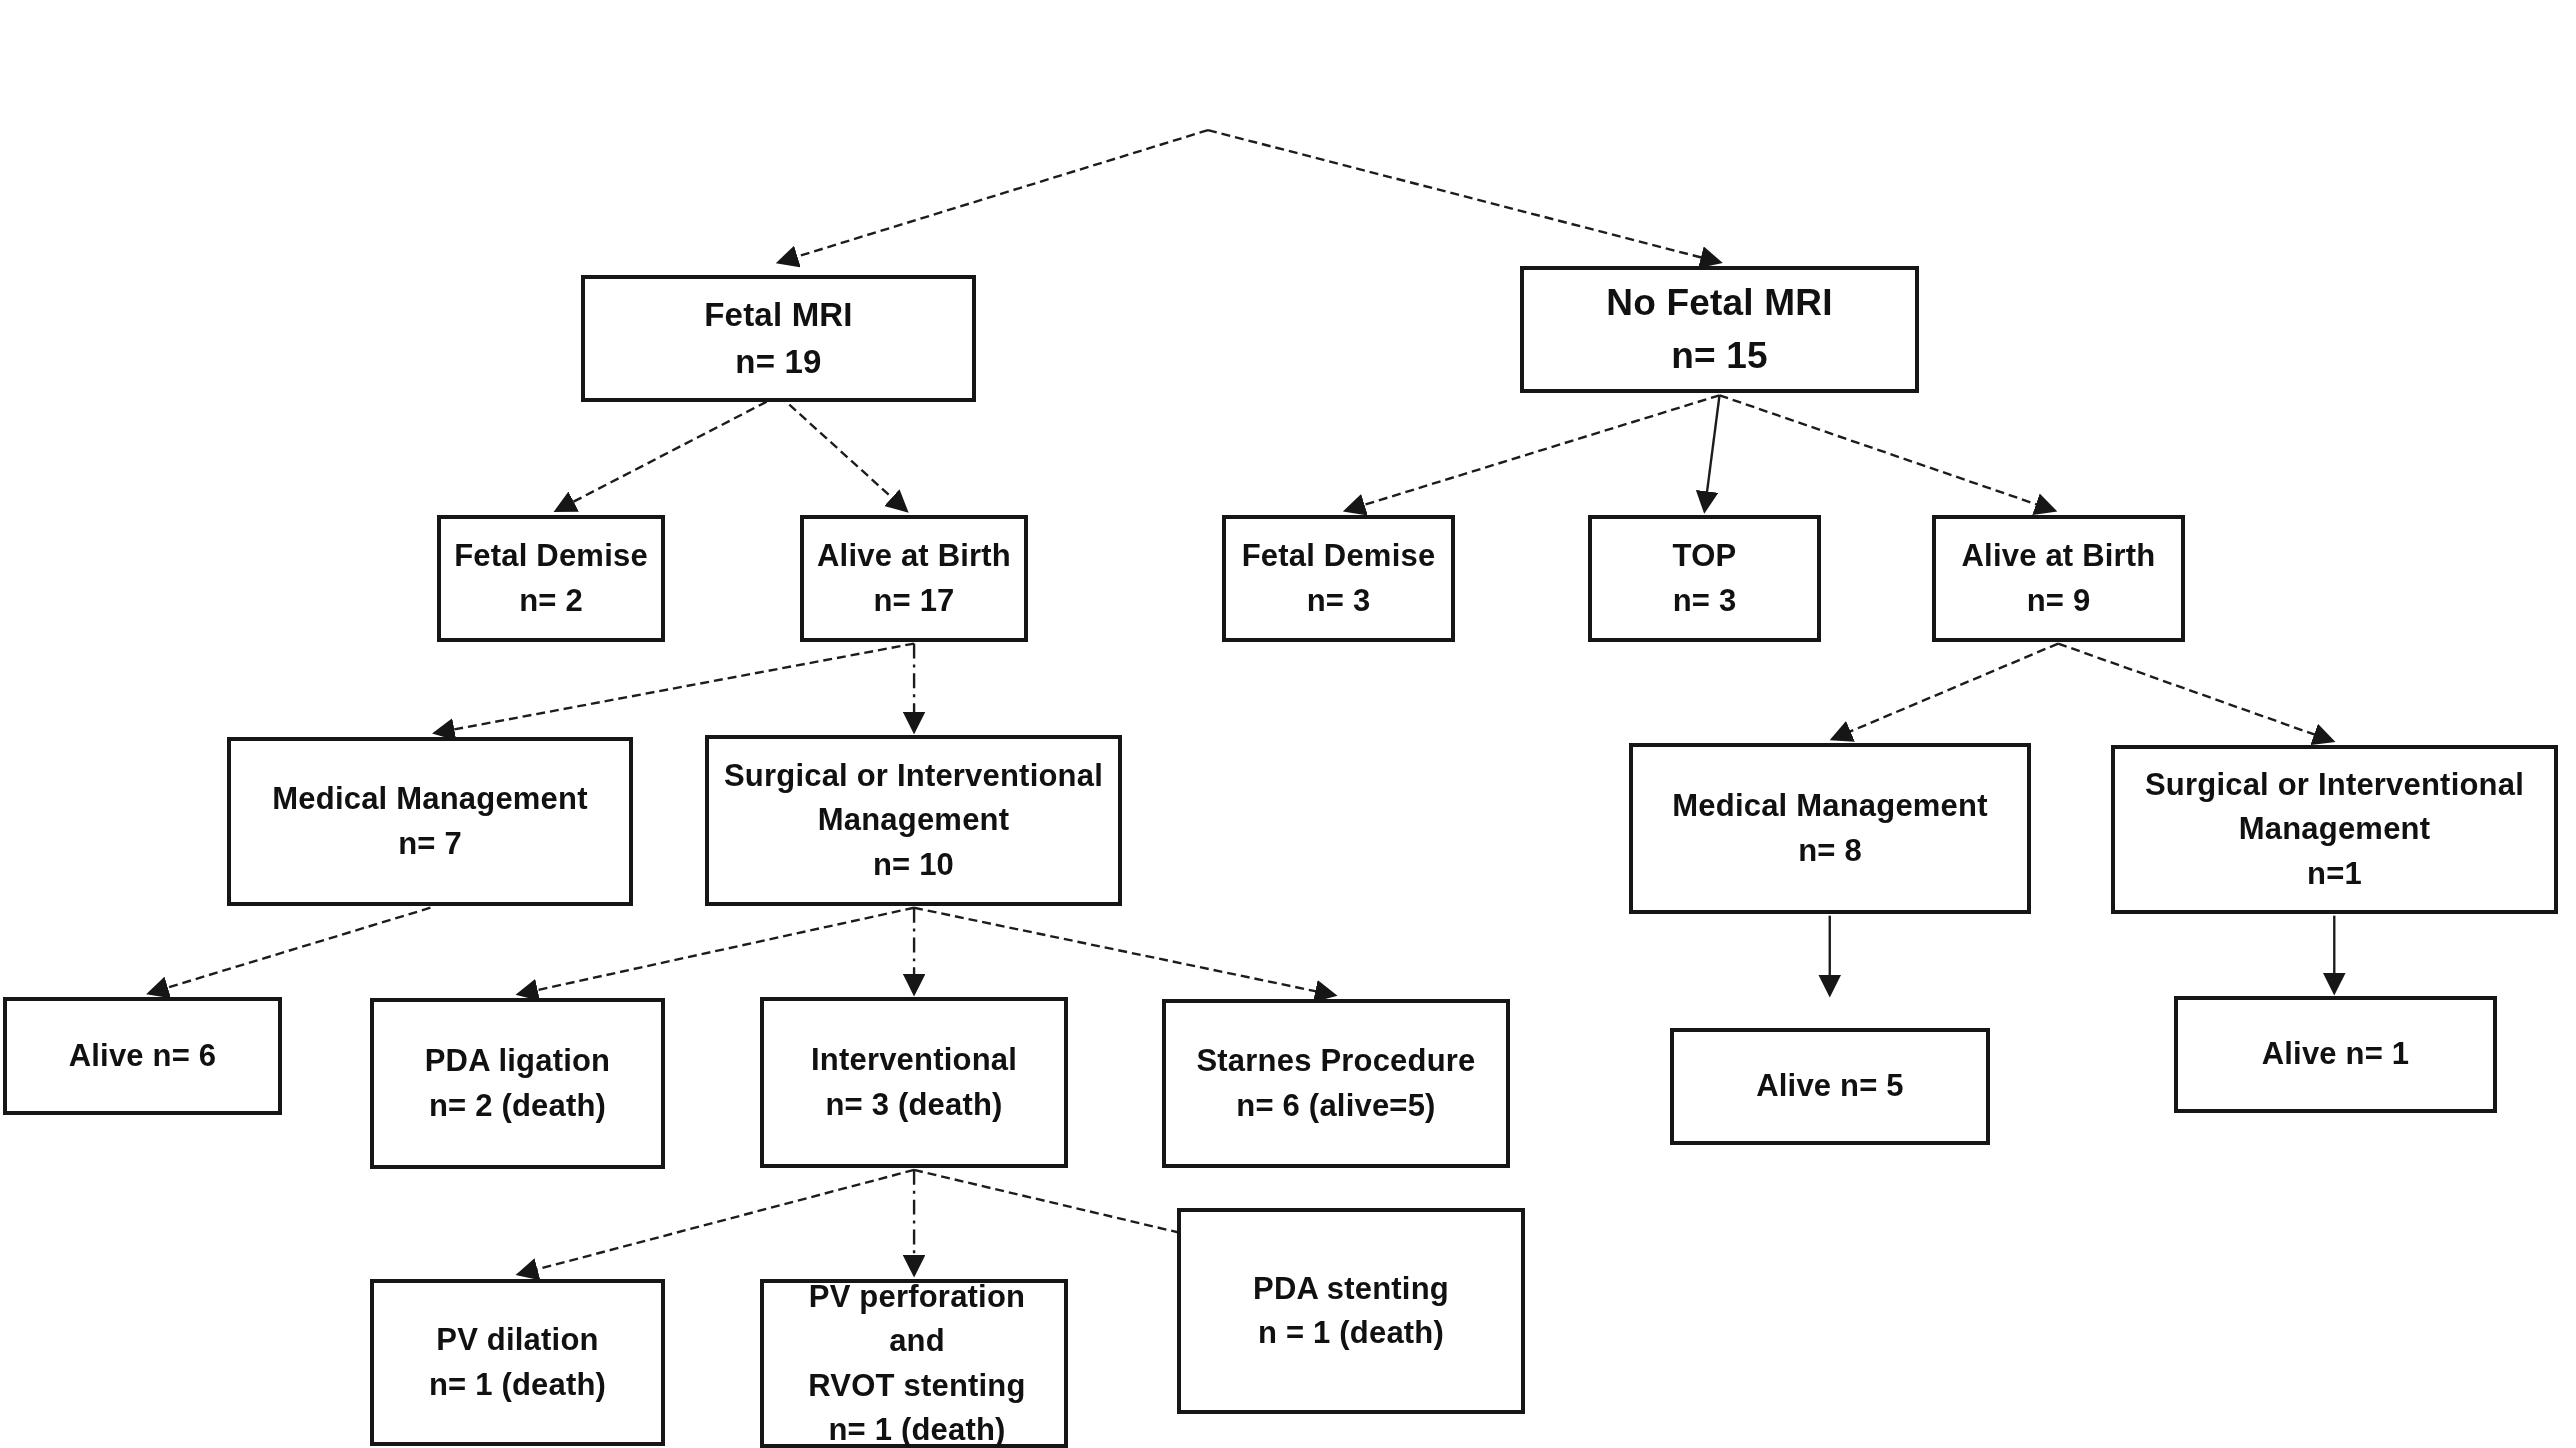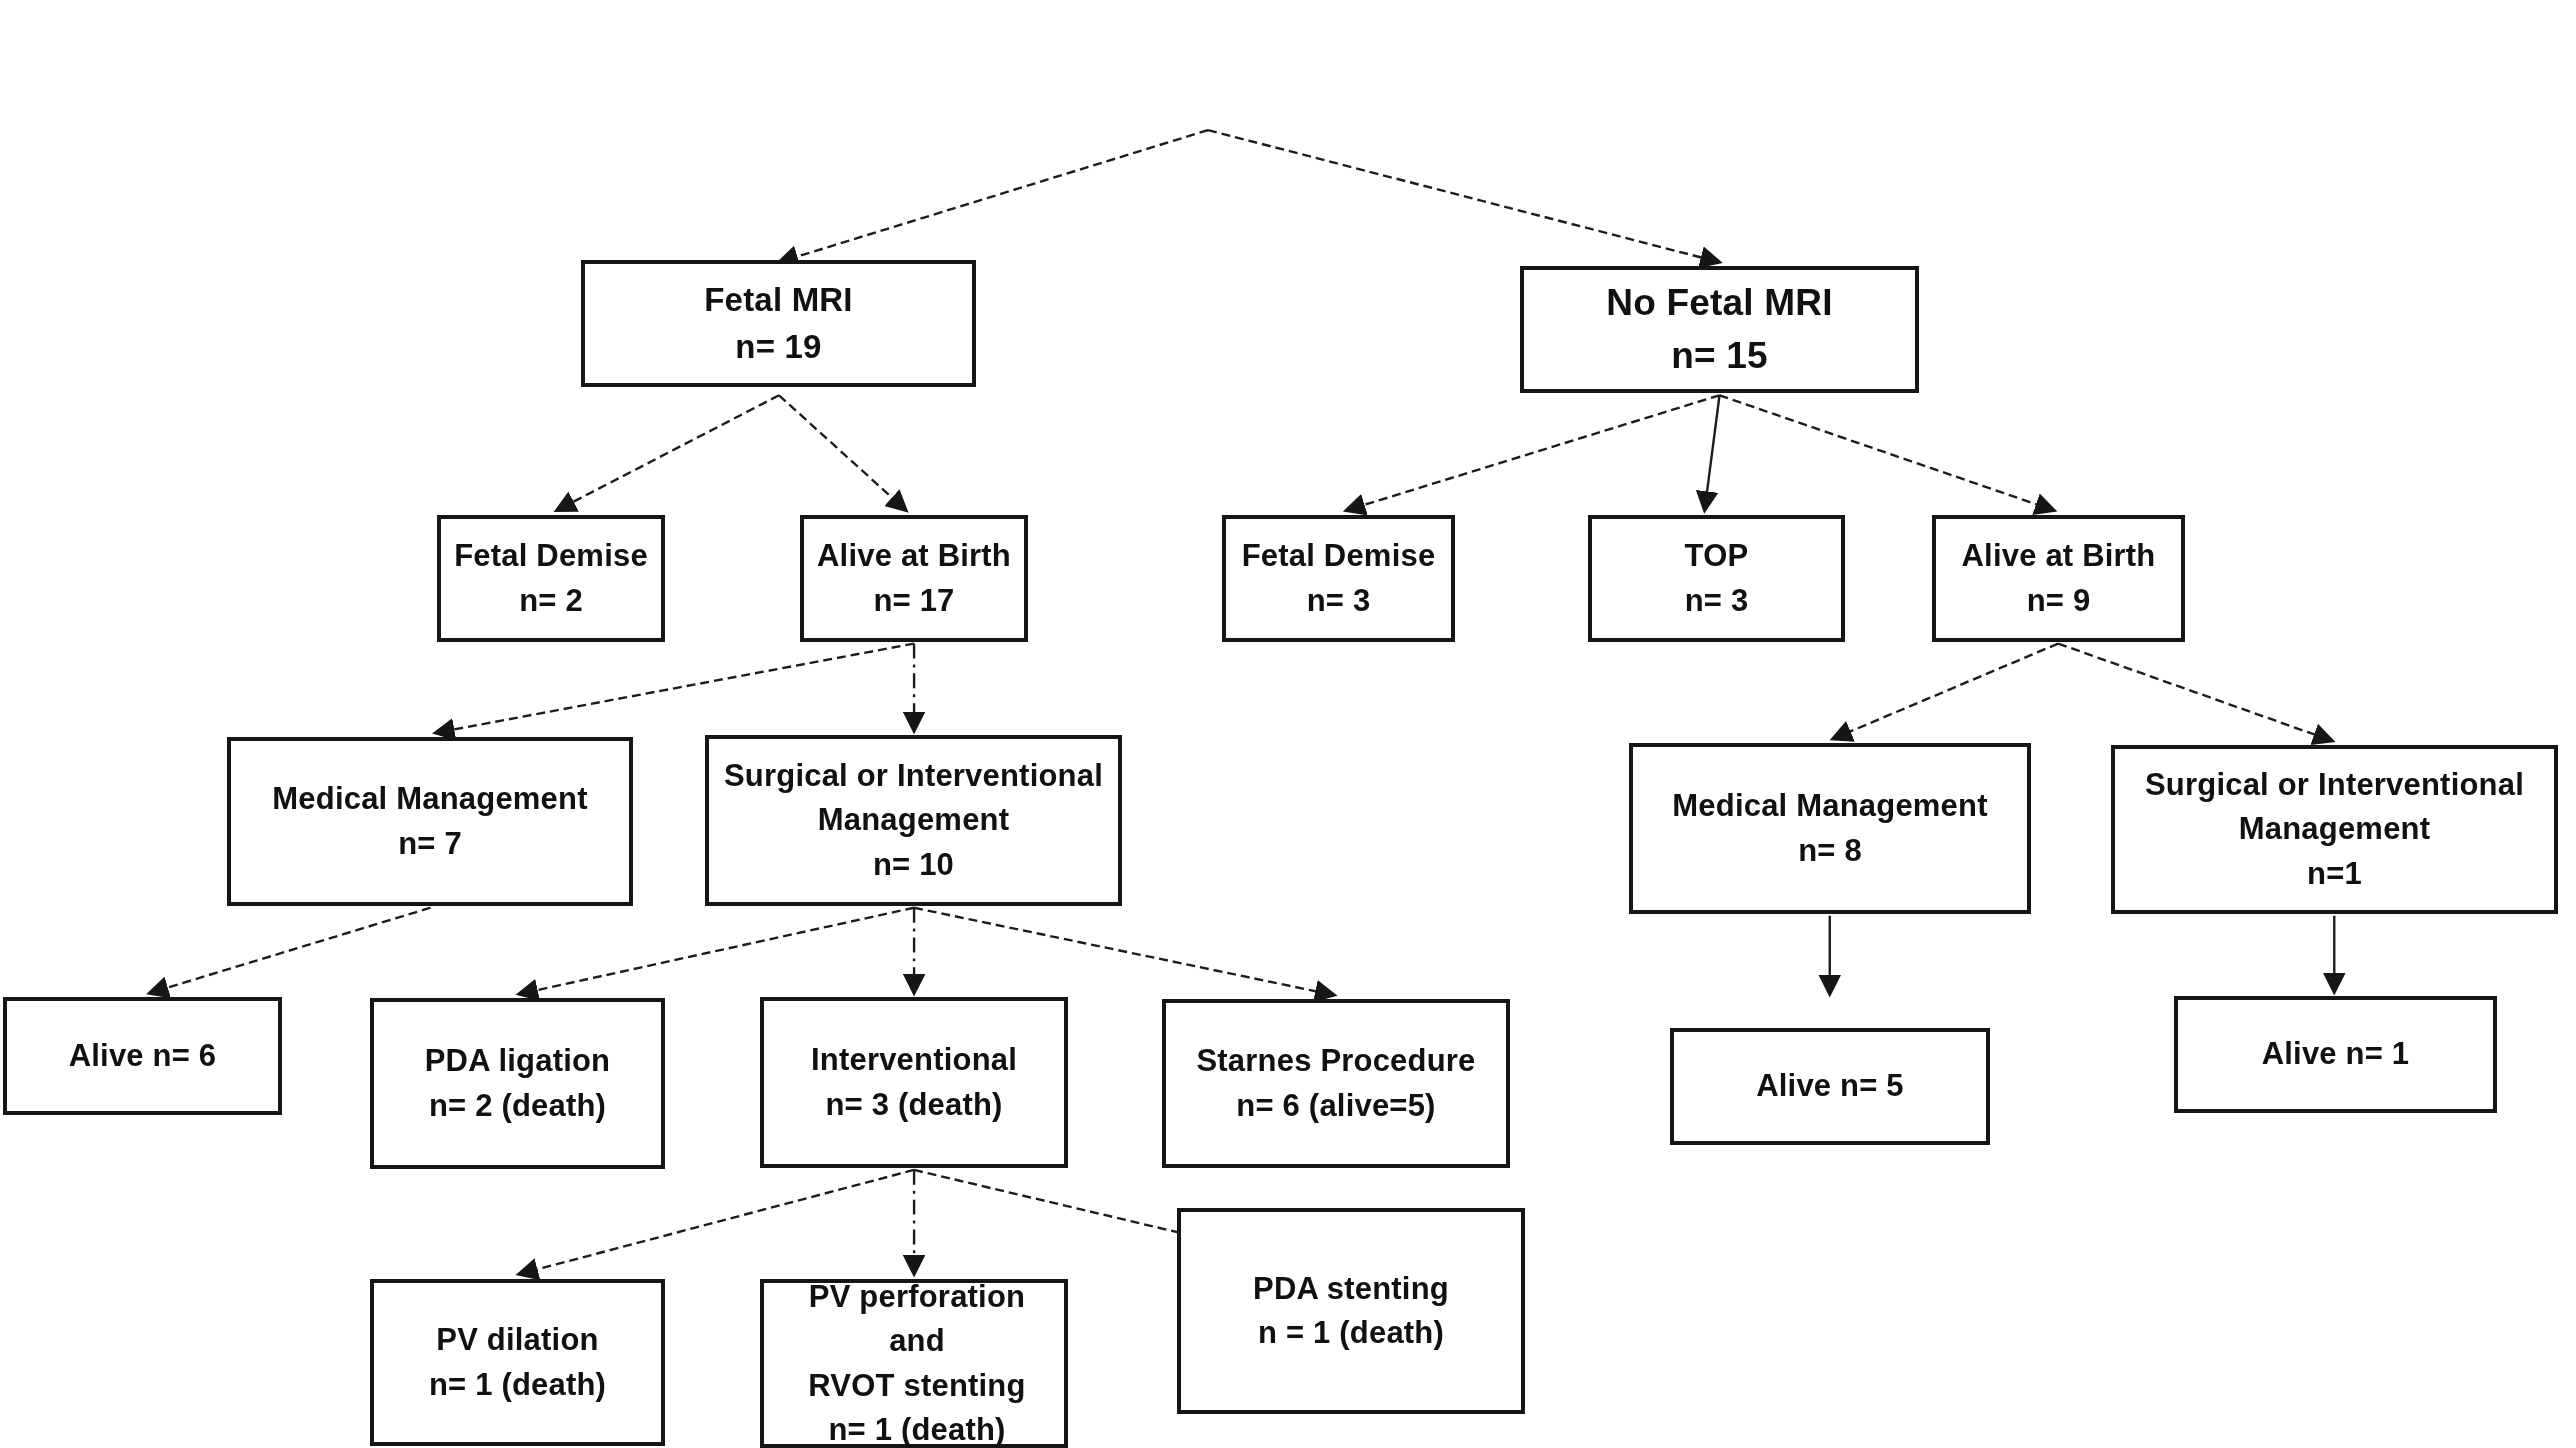--- a/index.html
+++ b/index.html
@@ -67,21 +67,21 @@
     <line class="conn dashed" x1="2072" y1="648" x2="1845" y2="744" marker-end="url(#arr)"></line>
     <line class="conn dashed" x1="2072" y1="648" x2="2348" y2="746" marker-end="url(#arr)"></line>
     <line class="conn solidln" x1="1842" y1="922" x2="1842" y2="1001" marker-end="url(#arr)"></line>
     <line class="conn solidln" x1="2350" y1="922" x2="2350" y2="999" marker-end="url(#arr)"></line>
     <line class="conn dashed" x1="920" y1="1178" x2="522" y2="1283" marker-end="url(#arr)"></line>
     <line class="conn dashdot" x1="920" y1="1178" x2="920" y2="1283" marker-end="url(#arr)"></line>
     <line class="conn dashed" x1="920" y1="1178" x2="1360" y2="1282" marker-end="url(#arr)"></line>
   </svg>
 
 
-  <div class="box" style="left:581px;  top:260px;  width:395px; height:127px;">
+  <div class="box" style="left:581px;  top:275px;  width:395px; height:127px;">
     <span class="lbl" style="font-size:33px;">Fetal MRI
 n= 19</span>
   </div>
 
   <div class="box" style="left:1520px; top:266px;  width:399px; height:127px;">
     <span class="lbl" style="font-size:37px;">No Fetal MRI
 n= 15</span>
   </div>
 
   <div class="box" style="left:437px;  top:515px;  width:228px; height:127px;">
@@ -92,21 +92,21 @@
   <div class="box" style="left:800px;  top:515px;  width:228px; height:127px;">
     <span class="lbl">Alive at Birth
 n= 17</span>
   </div>
 
   <div class="box" style="left:1222px; top:515px;  width:233px; height:127px;">
     <span class="lbl">Fetal Demise
 n= 3</span>
   </div>
 
-  <div class="box" style="left:1588px; top:515px;  width:257px; height:127px;">
+  <div class="box" style="left:1588px; top:515px;  width:233px; height:127px;">
     <span class="lbl">TOP
 n= 3</span>
   </div>
 
   <div class="box" style="left:1932px; top:515px;  width:253px; height:127px;">
     <span class="lbl">Alive at Birth
 n= 9</span>
   </div>
 
   <div class="box" style="left:227px;  top:737px;  width:406px; height:169px;">

